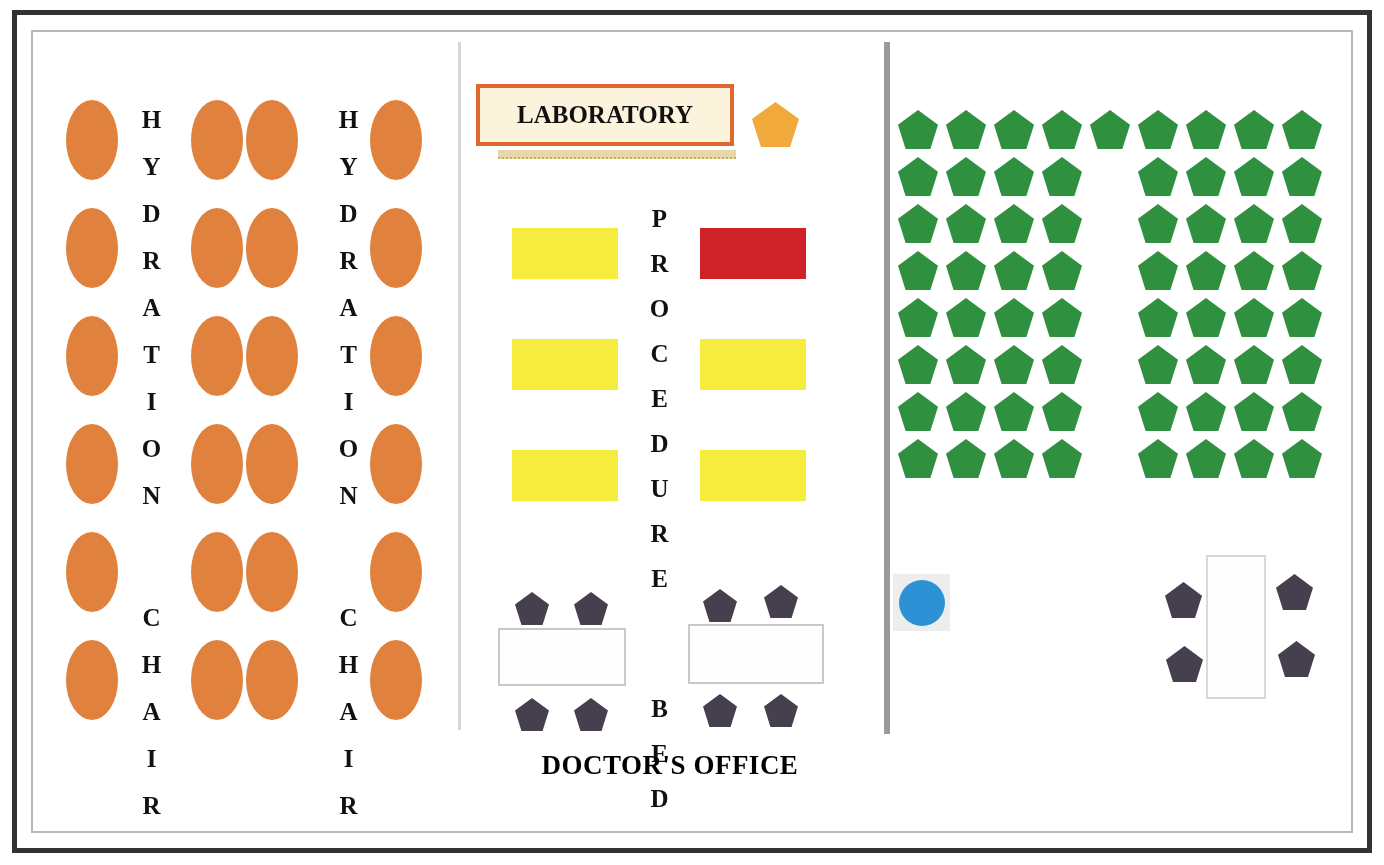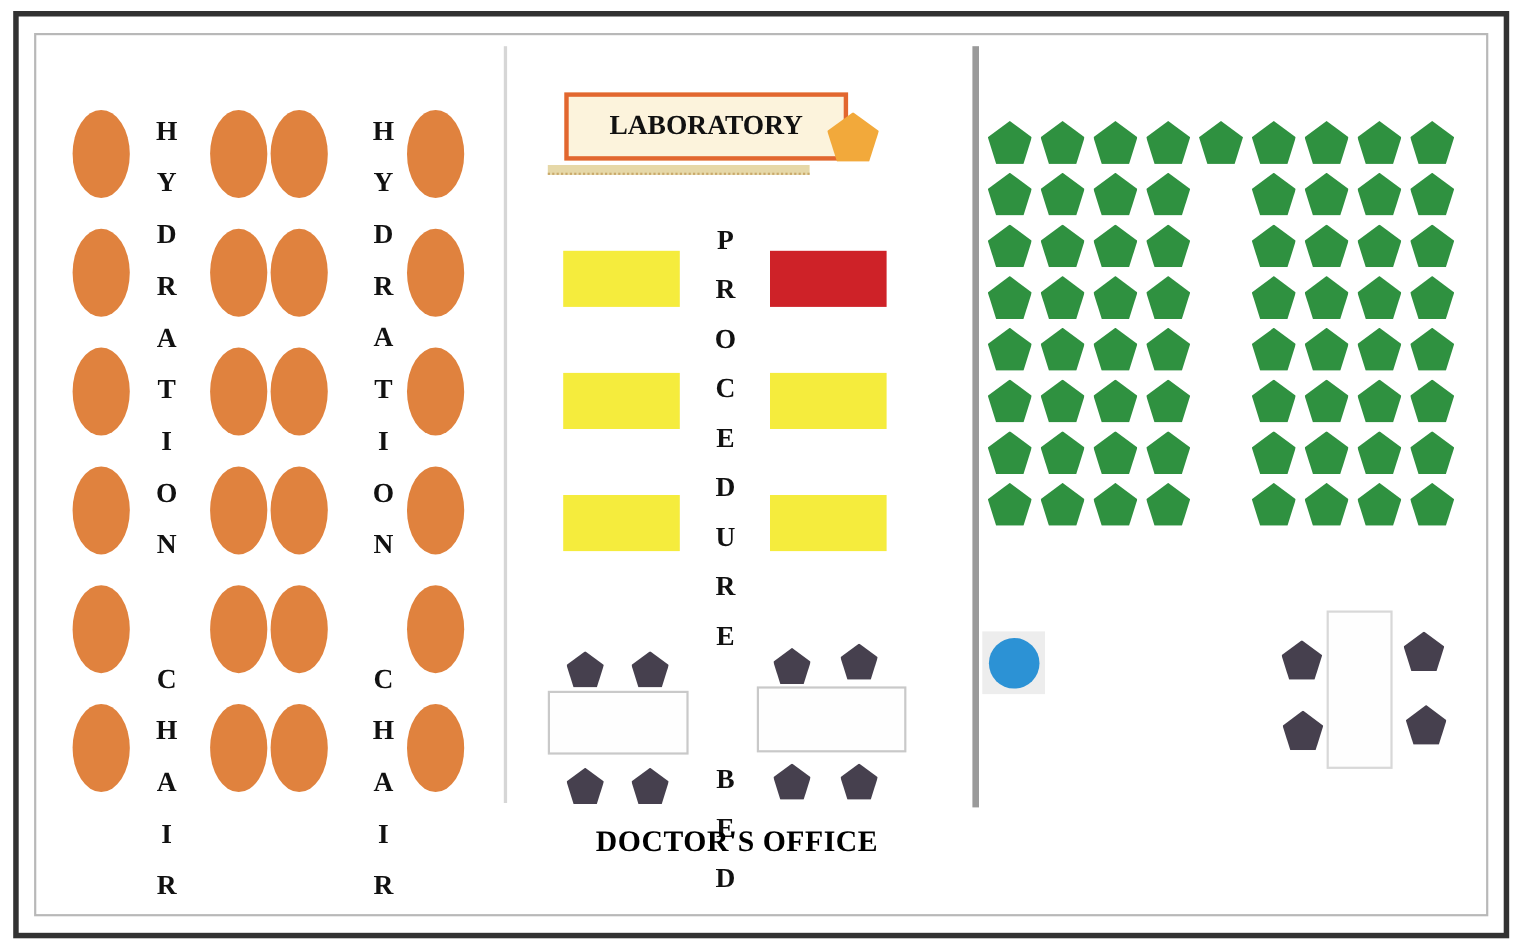--- a/index.html
+++ b/index.html
@@ -16,21 +16,21 @@
   .vtext { position: absolute; writing-mode: vertical-rl; text-orientation: upright;
            font-weight: bold; font-size: 25px; color: #111;
            letter-spacing: 20px; word-spacing: 28px; }
   .vtext-procedure { letter-spacing: 18px; word-spacing: 40px; }
 
   .section-label { position: absolute; font-weight: bold; font-size: 27px; text-align: center; color: #000; letter-spacing: .5px; }
 
   .divider { position: absolute; }
 
   .lab-shadow { position: absolute; left: 498px; top: 150px; width: 238px; height: 9px; background: #e6d8a8; border-bottom: 2px dotted #c9a96b; }
-  .lab-box { position: absolute; left: 513px; top: 84px; width: 258px; height: 62px;
+  .lab-box { position: absolute; left: 476px; top: 84px; width: 258px; height: 62px;
              background: var(--lab-bg); border: 4px solid var(--lab-border);
              display: flex; align-items: center; justify-content: center;
              font-weight: bold; font-size: 25px; color: #111; }
 
   .pent { clip-path: polygon(50% 0%, 100% 38%, 81% 100%, 19% 100%, 0% 38%); }
   .lab-pent { position: absolute; left: 752px; top: 102px; width: 47px; height: 45px; background: var(--pent-amber); }
 
   .bed-col { position: absolute; display: flex; flex-direction: column; gap: 60px; }
   .bed { width: 106px; height: 51px; }
 

